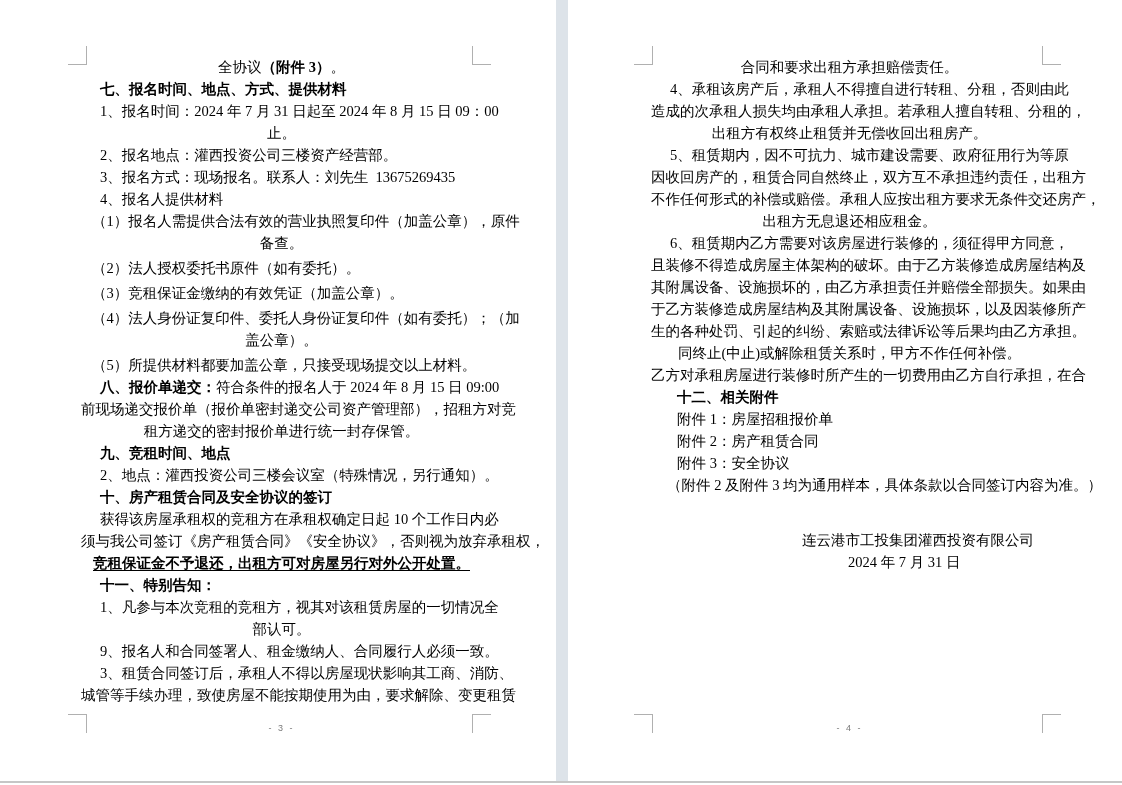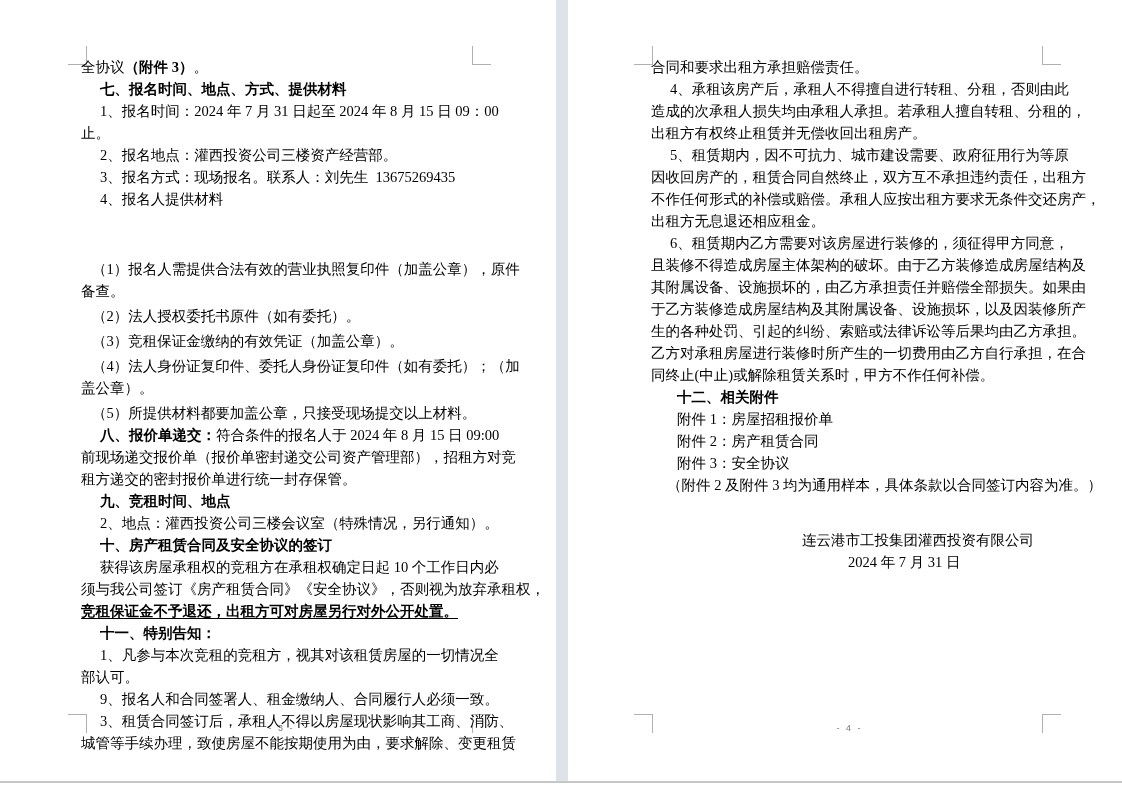--- a/index.html
+++ b/index.html
@@ -30,23 +30,23 @@
   .page-right .cm.br{left:474px; top:714px;}
 
   .content{position:absolute;top:56px;}
   .page-left  .content{left:81px;width:401px;}
   .page-right .content{left:83px;width:397px;}
 
   .line{font-size:14.5px;line-height:22px;white-space:pre;color:#000;letter-spacing:0;}
   .line .b{font-weight:bold;}
   .line .u{text-decoration:underline;text-underline-offset:2px;}
   .line.gap{margin-top:3px;}
-  .ind-none{padding-left:0;}
+  .ind-none{padding-left:0;text-align:center;}
   .ind-std{padding-left:19px;}
-  .ind-item{padding-left:11px;margin-top:48px;}
+  .ind-item{padding-left:11px;}
   .ind-att{padding-left:26px;}
   .ind-note{padding-left:16px;}
   .ind-sig1{padding-left:151px;margin-top:7px;}
   .ind-sig2{padding-left:197px;}
 
   .pagenum{
     position:absolute;top:723px;text-align:center;
     font-size:9px;color:#7a7a7a;letter-spacing:2px;
     font-family:"Liberation Sans","DejaVu Sans",sans-serif;
   }
@@ -111,22 +111,22 @@
         <div class="line ind-none"><span>出租方有权终止租赁并无偿收回出租房产。</span></div>
         <div class="line ind-std"><span>5、租赁期内，因不可抗力、城市建设需要、政府征用行为等原</span></div>
         <div class="line ind-none"><span>因收回房产的，租赁合同自然终止，双方互不承担违约责任，出租方</span></div>
         <div class="line ind-none"><span>不作任何形式的补偿或赔偿。承租人应按出租方要求无条件交还房产，</span></div>
         <div class="line ind-none"><span>出租方无息退还相应租金。</span></div>
         <div class="line ind-std"><span>6、租赁期内乙方需要对该房屋进行装修的，须征得甲方同意，</span></div>
         <div class="line ind-none"><span>且装修不得造成房屋主体架构的破坏。由于乙方装修造成房屋结构及</span></div>
         <div class="line ind-none"><span>其附属设备、设施损坏的，由乙方承担责任并赔偿全部损失。如果由</span></div>
         <div class="line ind-none"><span>于乙方装修造成房屋结构及其附属设备、设施损坏，以及因装修所产</span></div>
         <div class="line ind-none"><span>生的各种处罚、引起的纠纷、索赔或法律诉讼等后果均由乙方承担。</span></div>
+        <div class="line ind-none"><span>同终止(中止)或解除租赁关系时，甲方不作任何补偿。</span></div>
         <div class="line ind-none"><span>乙方对承租房屋进行装修时所产生的一切费用由乙方自行承担，在合</span></div>
-        <div class="line ind-none"><span>同终止(中止)或解除租赁关系时，甲方不作任何补偿。</span></div>
         <div class="line ind-att"><span class="b">十二、相关附件</span></div>
         <div class="line ind-att"><span>附件 1：房屋招租报价单</span></div>
         <div class="line ind-att"><span>附件 2：房产租赁合同</span></div>
         <div class="line ind-att"><span>附件 3：安全协议</span></div>
         <div class="line ind-note"><span>（附件 2 及附件 3 均为通用样本，具体条款以合同签订内容为准。）</span></div>
         <div style="height: 26px;"></div>
         <div class="line ind-sig1"><span>连云港市工投集团灌西投资有限公司</span></div>
         <div class="line ind-sig2"><span>2024 年 7 月 31 日</span></div>
       </div>
     <div class="pagenum">- 4 -</div>

